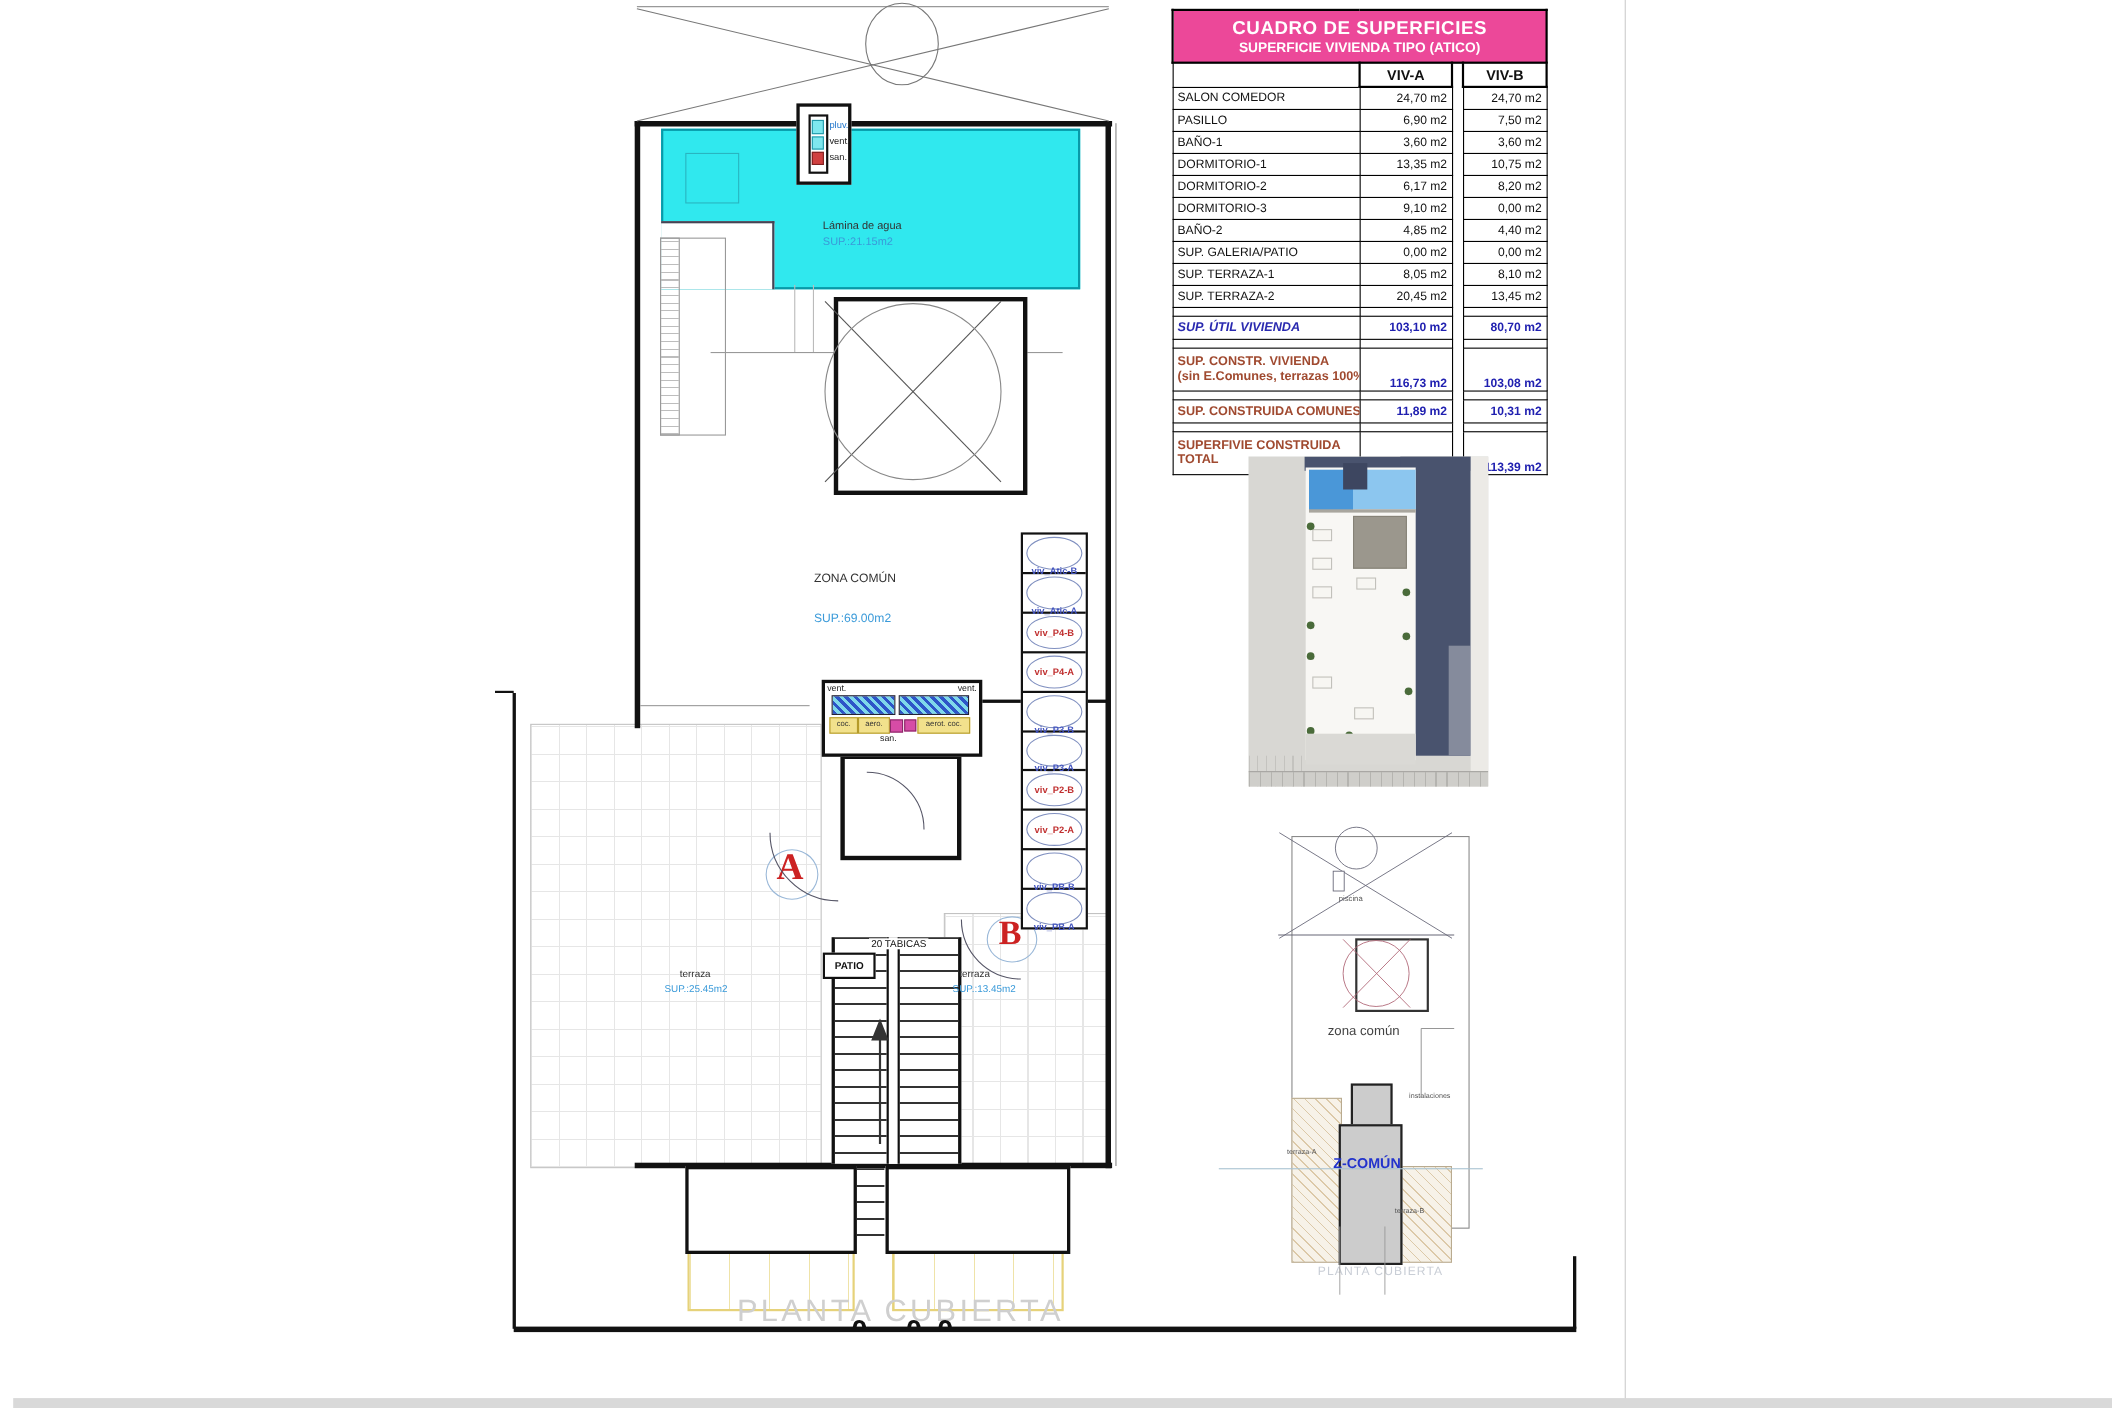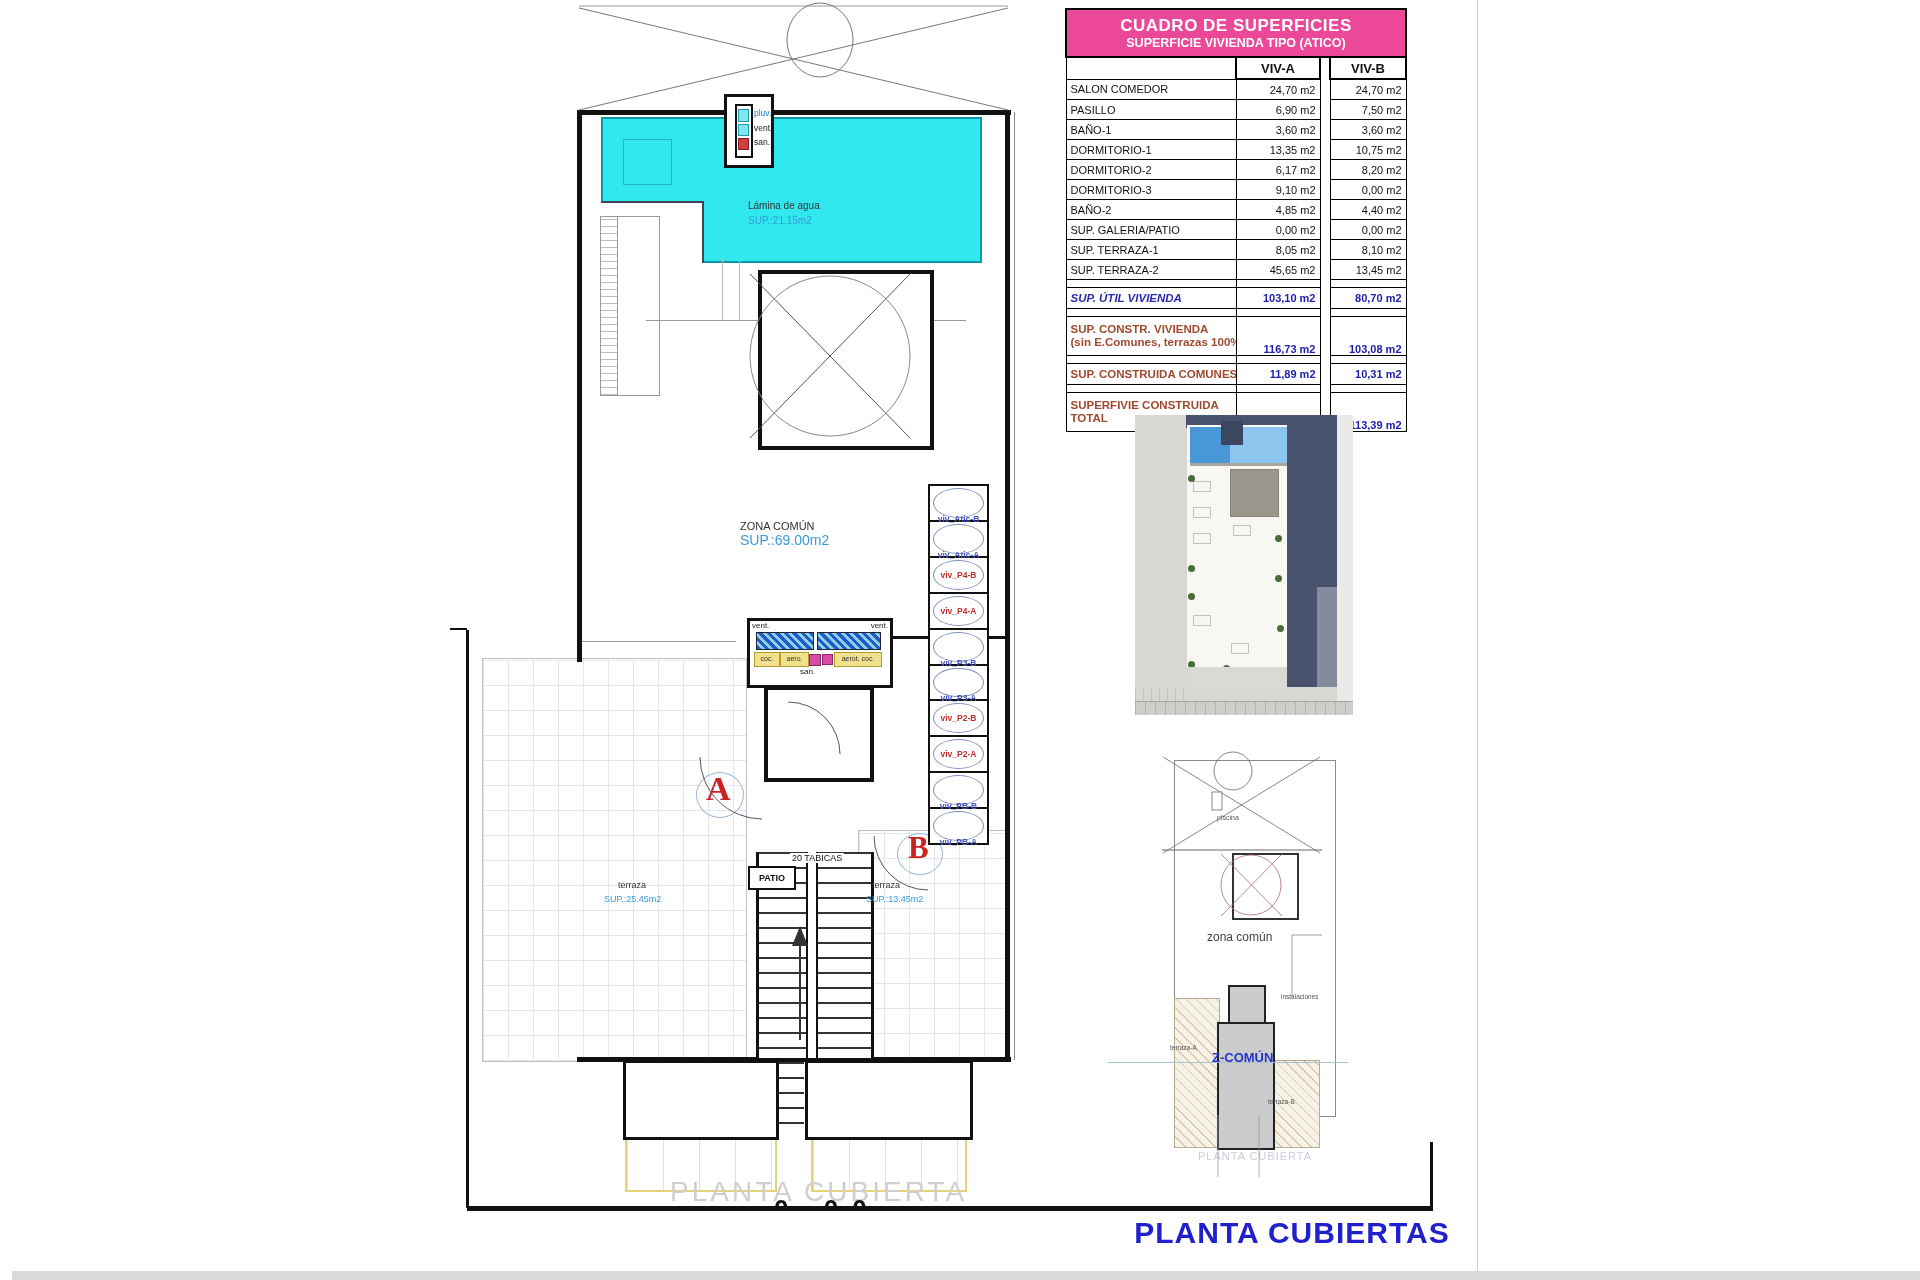--- a/index.html
+++ b/index.html
@@ -95,21 +95,21 @@
   <div class="abs" style="left:726px;top:109px;width:9px;height:11px;background:#7ee7ee;border:1px solid #2299aa;z-index:5;"></div>
   <div class="abs" style="left:726px;top:124px;width:9px;height:10px;background:#7ee7ee;border:1px solid #2299aa;z-index:5;"></div>
   <div class="abs" style="left:726px;top:138px;width:9px;height:10px;background:#d04040;border:1px solid #802020;z-index:5;"></div>
   <span class="abs" style="left:742px;top:108px;font-size:8.5px;color:#2277cc;z-index:5;">pluv.</span>
   <span class="abs" style="left:742px;top:123px;font-size:8.5px;color:#222;z-index:5;">vent.</span>
   <span class="abs" style="left:742px;top:137px;font-size:8.5px;color:#222;z-index:5;">san.</span>
 
   <div class="abs" style="left:746px;top:270px;width:168px;height:172px;background:#fff;border:4px solid #111;"></div>
 
   <span class="lbl-blk" style="left:740px;top:520px;font-size:11px;">ZONA COMÚN</span>
-  <span class="lbl-blu" style="left:740px;top:532px;font-size:14px;">SUP.:69.00m2</span>
+  <span class="lbl-blu" style="left:740px;top:556px;font-size:11px;">SUP.:69.00m2</span>
 
   <div class="abs" style="left:735px;top:618px;width:140px;height:64px;border:3px solid #111;background:#fff;z-index:2;">
     <span style="position:absolute;left:2px;top:0;font-size:8px;color:#222;">vent.</span>
     <span style="position:absolute;right:2px;top:0;font-size:8px;color:#222;">vent.</span>
     <div class="bluehatch" style="left:6px;top:11px;width:56px;height:16px;"></div>
     <div class="bluehatch" style="left:67px;top:11px;width:62px;height:16px;"></div>
     <div class="chip-y" style="left:4px;top:31px;width:24px;height:13px;">coc.</div>
     <div class="chip-y" style="left:30px;top:31px;width:27px;height:13px;">aero.</div>
     <div class="chip-m" style="left:59px;top:33px;width:10px;height:10px;"></div>
     <div class="chip-m" style="left:72px;top:33px;width:9px;height:9px;"></div>
@@ -301,21 +301,21 @@
           <td class="vb">0,00 m2</td>
         </tr>
     <tr class="t-row">
           <td class="lbl">SUP. TERRAZA-1</td>
           <td class="va">8,05 m2</td>
           <td class="gapc"></td>
           <td class="vb">8,10 m2</td>
         </tr>
     <tr class="t-row">
           <td class="lbl">SUP. TERRAZA-2</td>
-          <td class="va">45,65 m2</td>
+          <td class="va">20,45 m2</td>
           <td class="gapc"></td>
           <td class="vb">13,45 m2</td>
         </tr>
     <tr class="t-gap">
           <td class="lbl"></td>
           <td class="va"></td>
           <td class="gapc"></td>
           <td class="vb"></td>
         </tr>
     <tr class="t-sum blue h1">
@@ -407,17 +407,14 @@
   <div class="abs beige-hatch" style="left:1162px;top:998px;width:44px;height:148px;"></div>
   <div class="abs beige-hatch" style="left:1258px;top:1060px;width:48px;height:86px;"></div>
   <div class="abs" style="left:1216px;top:985px;width:34px;height:40px;background:#ccc;border:2px solid #222;"></div>
   <div class="abs" style="left:1205px;top:1022px;width:54px;height:124px;background:#ccc;border:2px solid #222;"></div>
   <span class="site-tiny" style="left:1170px;top:1044px;font-size:6.5px;">terraza-A</span>
   <span class="abs" style="left:1200px;top:1050px;font-size:13px;font-weight:bold;color:#2233cc;z-index:2;">Z-COMÚN</span>
   <span class="site-tiny" style="left:1268px;top:1098px;font-size:6.5px;">terraza-B</span>
   <div class="ln" style="left:1108px;top:1062px;width:240px;height:1px;background:#a8c2d2;"></div>
   <span class="abs" style="left:1186px;top:1150px;font-size:11px;color:#c9ced6;letter-spacing:1px;">PLANTA CUBIERTA</span>
 
-  <div class="abs" style="left:1100px;top:1216px;width:360px;text-align:center;">
-    <span style="font-size:30px;font-weight:bold;color:#2020cc;letter-spacing:1px;">PLANTA CUBIERTAS</span>
-  </div>
 
 </div>
 
 </body></html>

